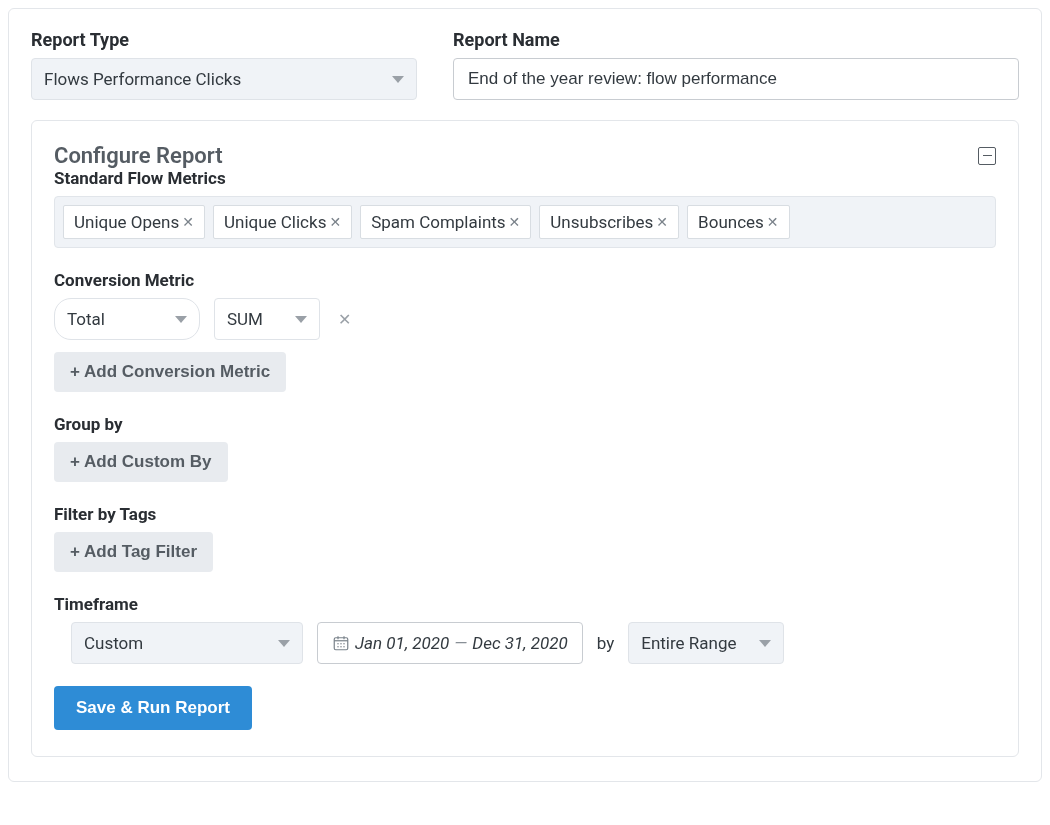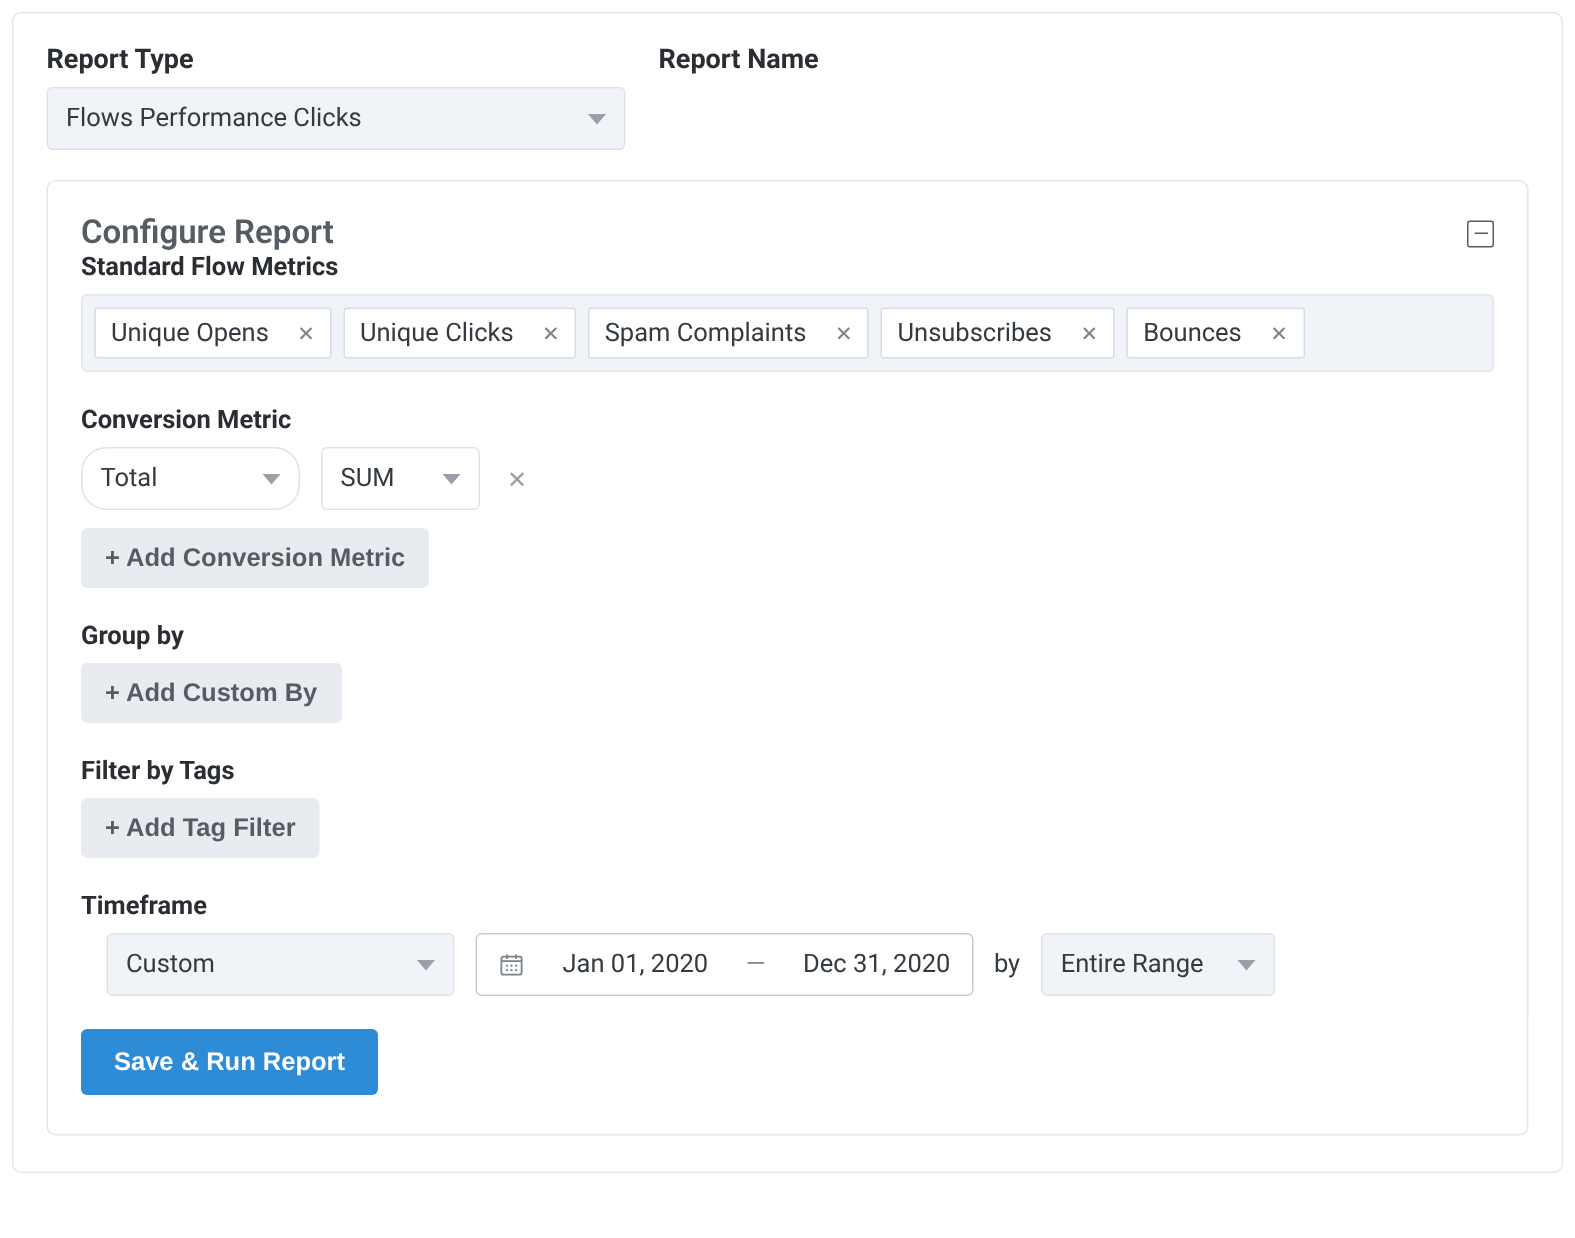--- a/index.html
+++ b/index.html
@@ -10,21 +10,21 @@
     color:#2a2e33;
     background:#fff;
   }
   .panel {
     margin:8px;
     width:1034px;
     border:1px solid #e3e6ea;
     border-radius:6px;
     padding:20px 22px 24px 22px;
   }
-  .top-row { display:flex; gap:22px; }
+  .top-row { display:flex; gap:36px; }
   .field-group { display:flex; flex-direction:column; }
   .label {
     font-size:18px; font-weight:700; color:#2a2e33; margin-bottom:8px;
   }
   .select {
     height:42px; background:#f0f3f7; border:1px solid #dfe3e8; border-radius:4px;
     display:flex; align-items:center; justify-content:space-between;
     padding:0 12px; cursor:pointer; font-size:17px; color:#333a40;
   }
   .select.white { background:#fff; }
@@ -46,39 +46,40 @@
     display:flex; align-items:center; justify-content:center; cursor:pointer; }
   .collapse .bar { width:9px; height:1.5px; background:#555c63; }
   .section-label { font-size:17px; font-weight:700; color:#2a2e33; margin:22px 0 8px 0; }
   .section-label.first { margin-top:0; }
   .tag-well {
     background:#f0f3f7; border:1px solid #e1e5ea; border-radius:4px;
     padding:8px; display:flex; gap:8px; flex-wrap:wrap;
   }
   .tag {
     background:#fff; border:1px solid #d8dde2; border-radius:2px;
-    padding:6px 10px; display:flex; align-items:center; gap:19px;
+    padding:6px 10px; display:flex; align-items:center; gap:3px;
     font-size:17px; color:#333a40;
   }
   .tag .x { color:#7a828a; font-size:14px; cursor:pointer; }
   .conv-row { display:flex; gap:14px; align-items:center; }
   .ghost-btn {
     background:#e8ebef; border:none; border-radius:4px; padding:10px 16px;
     font-size:17px; font-weight:700; color:#555c63; cursor:pointer; margin-top:12px;
     display:inline-flex;
   }
   .primary-btn {
     background:#2e8cd6; color:#fff; border:none; border-radius:4px;
     padding:12px 22px; font-size:17px; font-weight:700; cursor:pointer; margin-top:22px;
   }
   .tf-row { display:flex; gap:14px; align-items:center;padding-left:17px; }
   .date-range {
     height:42px; border:1px solid #c8ccd1; border-radius:4px; background:#fff;
-    display:flex; align-items:center; padding:0 14px; gap:25px; font-size:17px; color:#333a40;
+    display:flex; align-items:center; padding:0 14px; gap:5px; font-size:17px; color:#333a40;
     cursor:pointer;
+    font-style:italic;
   }
   .by-label { font-size:17px; color:#333a40; }
   .remove-x { color:#9aa0a7; font-size:16px; cursor:pointer; padding:0 4px; }
   .cal-icon { width:18px; height:18px; display:inline-block; }
   .dash { color:#888f96; }
   .shopify-icon { width:22px; height:22px; display:inline-block; }
 </style>
 </head>
 <body>
 
@@ -87,20 +88,21 @@
   <div class="top-row">
     <div class="field-group" style="width:386px;">
       <div class="label">Report Type</div>
       <div class="select">
         <span>Flows Performance Clicks</span>
         <span class="caret"></span>
       </div>
     </div>
     <div class="field-group" style="flex:1;">
       <div class="label">Report Name</div>
+      <input class="text-input" value="End of the year review: flow performance" style="">
     </div>
   </div>
 
   <div class="inner-panel">
     <div class="inner-header">
       <div class="inner-title">Configure Report</div>
       <div class="collapse">
         <div class="bar"></div>
       </div>
     </div>

